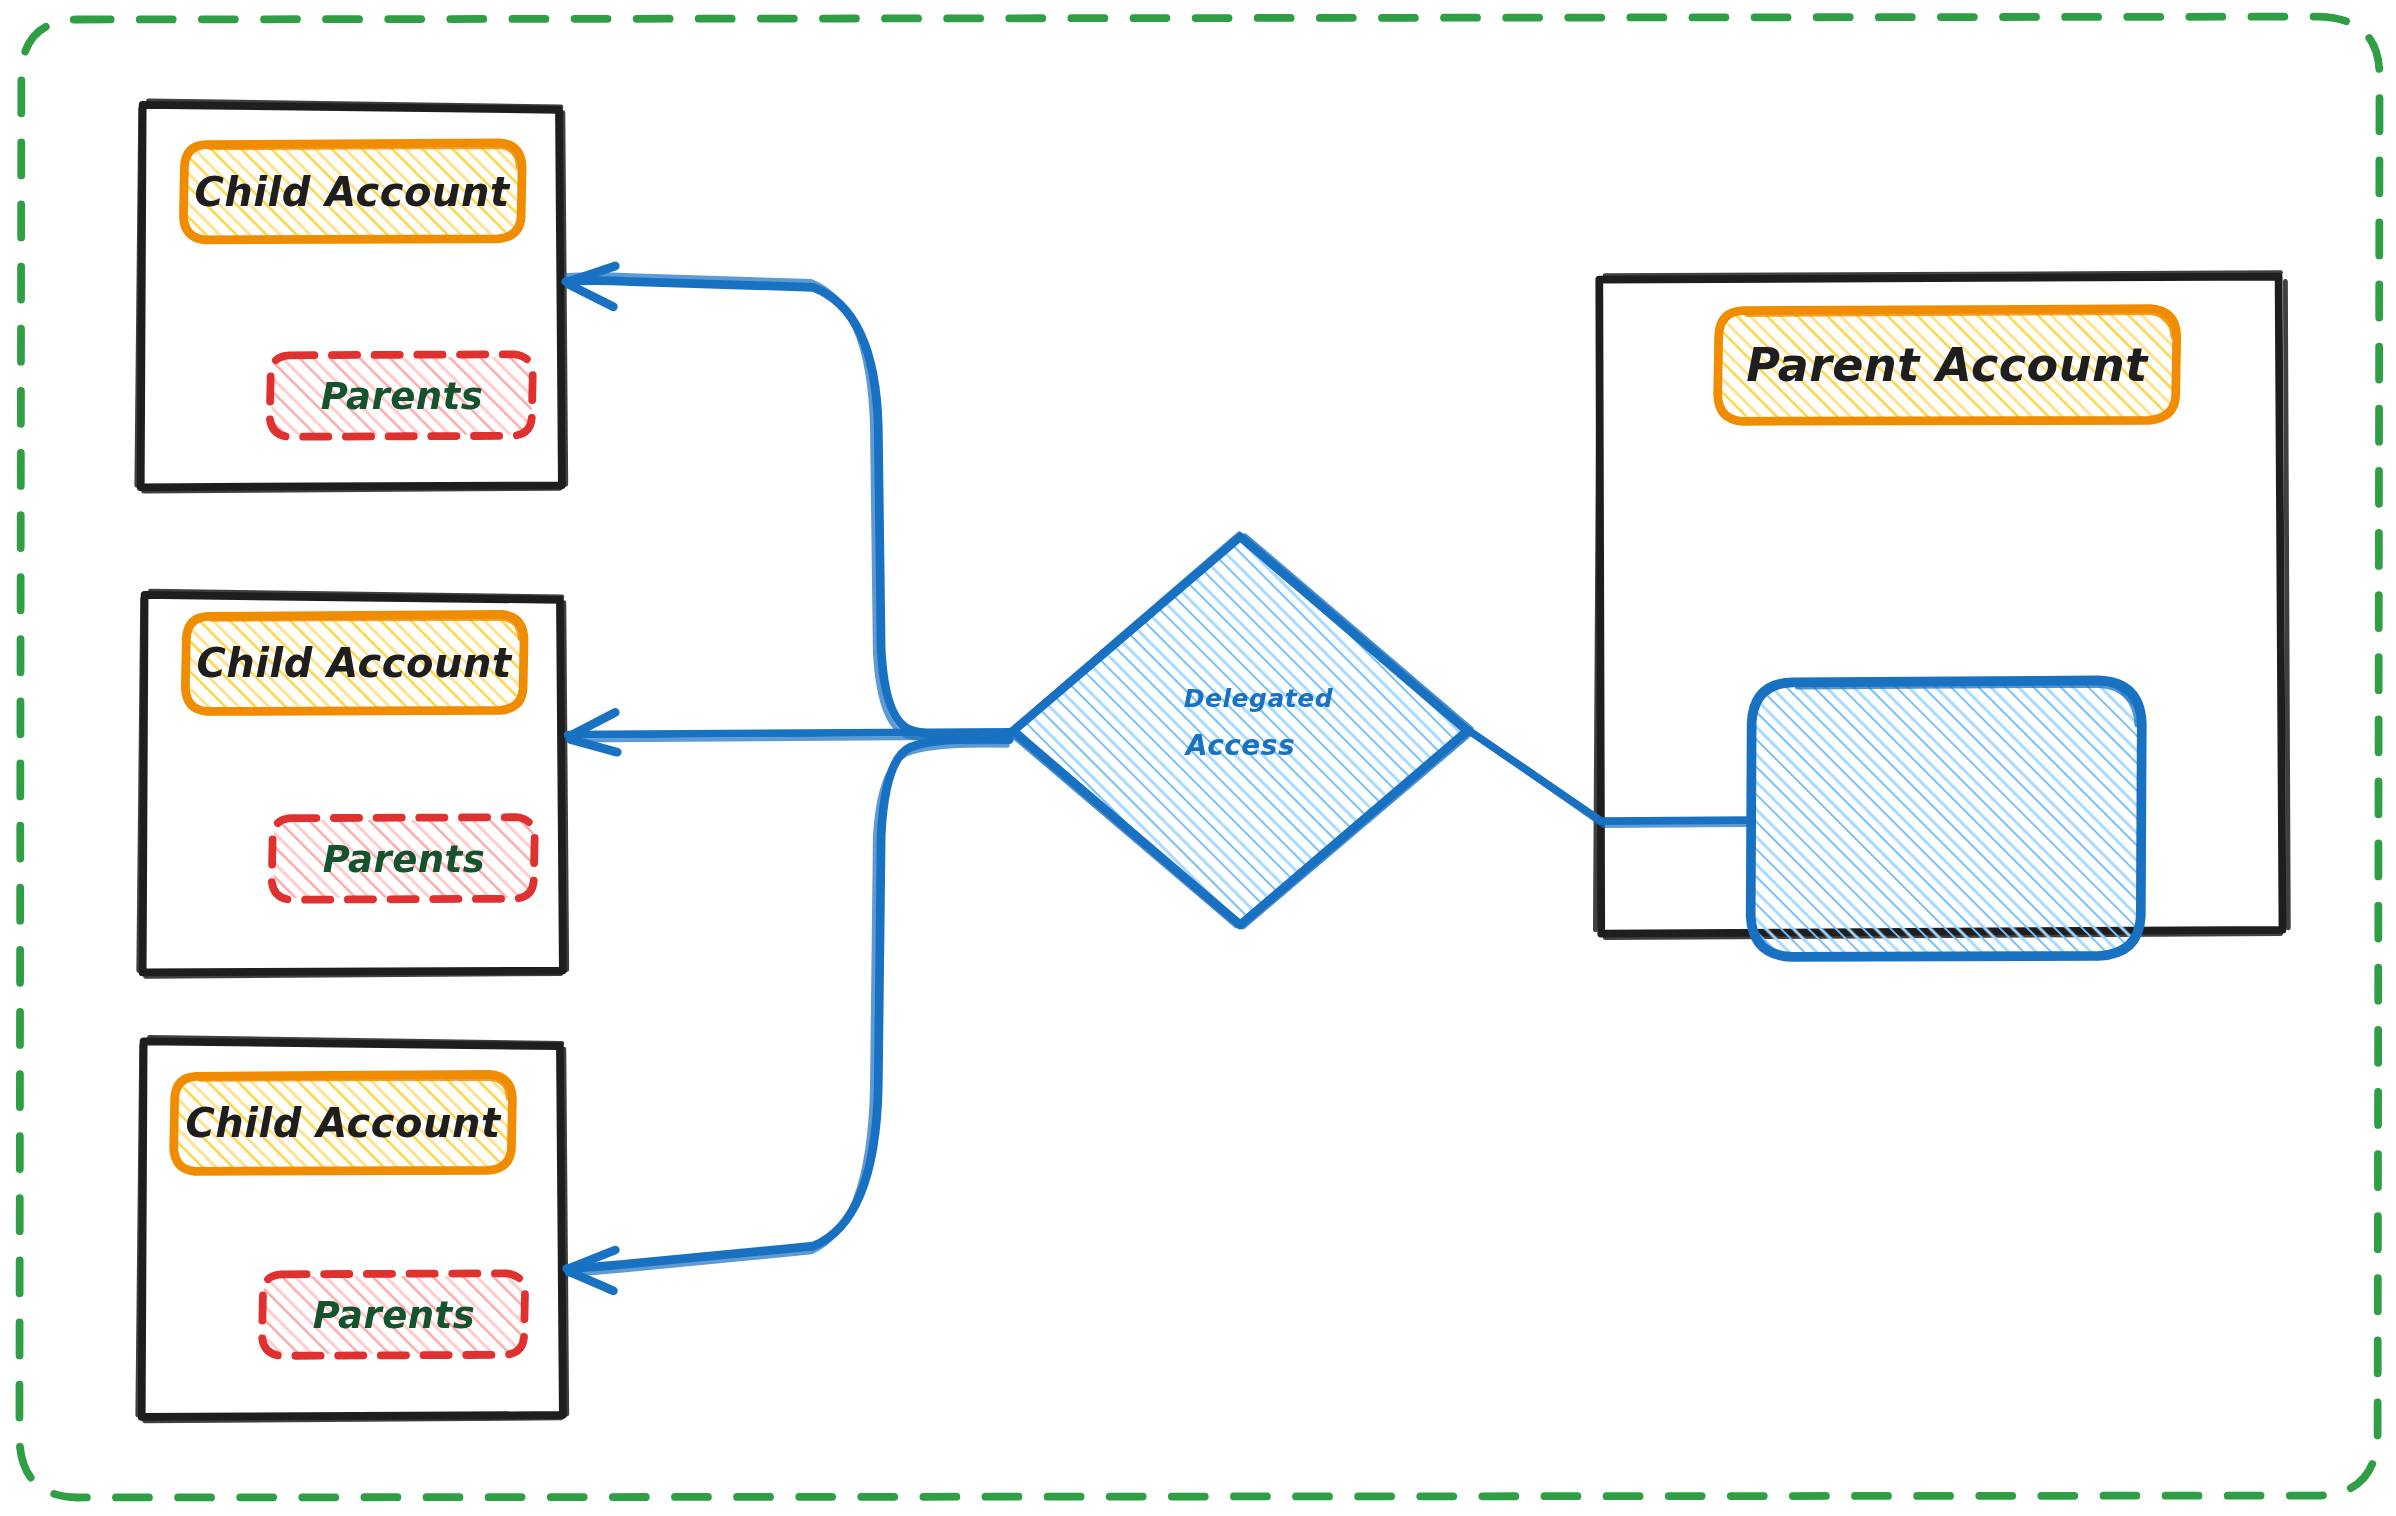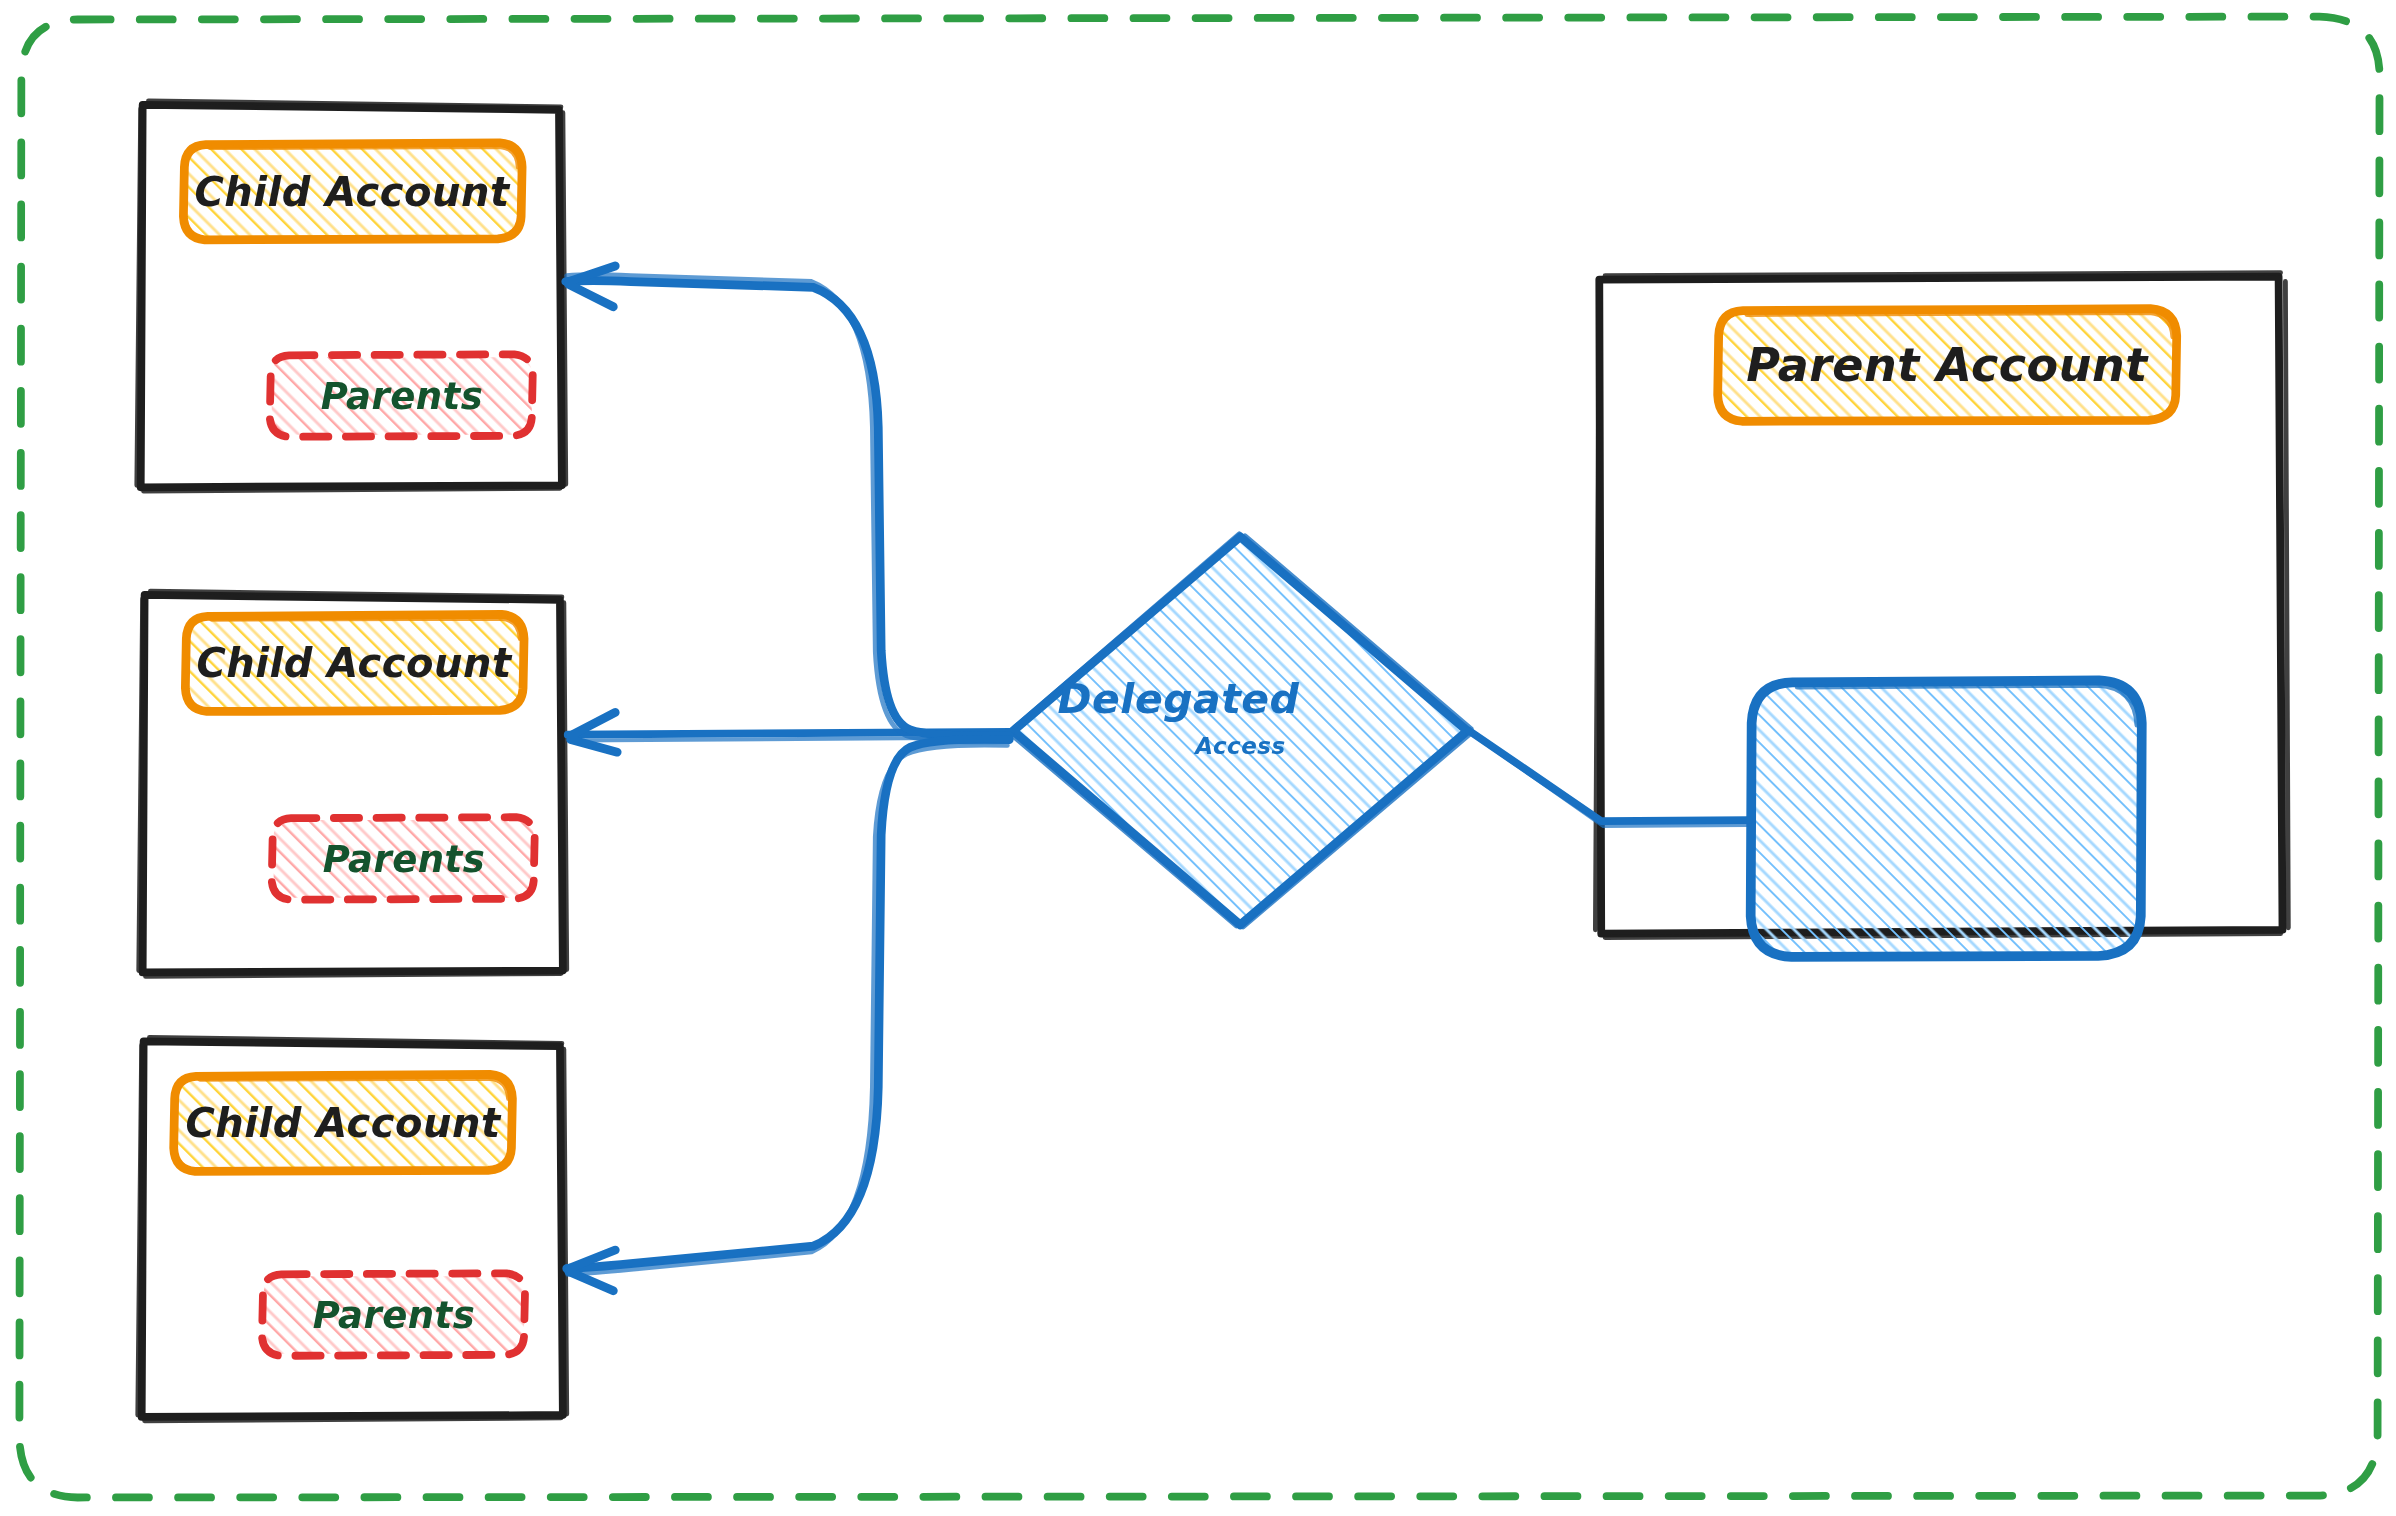--- a/index.html
+++ b/index.html
@@ -157,17 +157,17 @@
   <div class="label hand lbl-red" style="left:272px;  top:357px;  width:260px; height:78px;  font-size:37px;">Parents</div>
 
   <div class="label hand lbl-dark" style="left:186px;  top:617px;  width:336px; height:91px;  font-size:40px;">Child Account</div>
   <div class="label hand lbl-red" style="left:274px;  top:820px;  width:260px; height:78px;  font-size:37px;">Parents</div>
 
   <div class="label hand lbl-dark" style="left:175px;  top:1077px; width:336px; height:91px;  font-size:40px;">Child Account</div>
   <div class="label hand lbl-red" style="left:264px;  top:1276px; width:260px; height:78px;  font-size:37px;">Parents</div>
 
   <div class="label hand lbl-dark" style="left:1720px; top:312px;  width:454px; height:105px; font-size:46px;">Parent Account</div>
 
-  <div class="label hand lbl-blue" style="left:1023px; top:679px;  width:311px; height:39px;  font-size:41px;">Delegated</div>
-  <div class="label hand lbl-blue" style="left:1085px; top:726px;  width:311px; height:39px;  font-size:23px;">Access</div>
+  <div class="label hand lbl-blue" style="left:1103px; top:679px;  width:311px; height:39px;  font-size:25px;">Delegated</div>
+  <div class="label hand lbl-blue" style="left:1085px; top:726px;  width:311px; height:39px;  font-size:28px;">Access</div>
 
 </div>
 
 
 </body></html>

